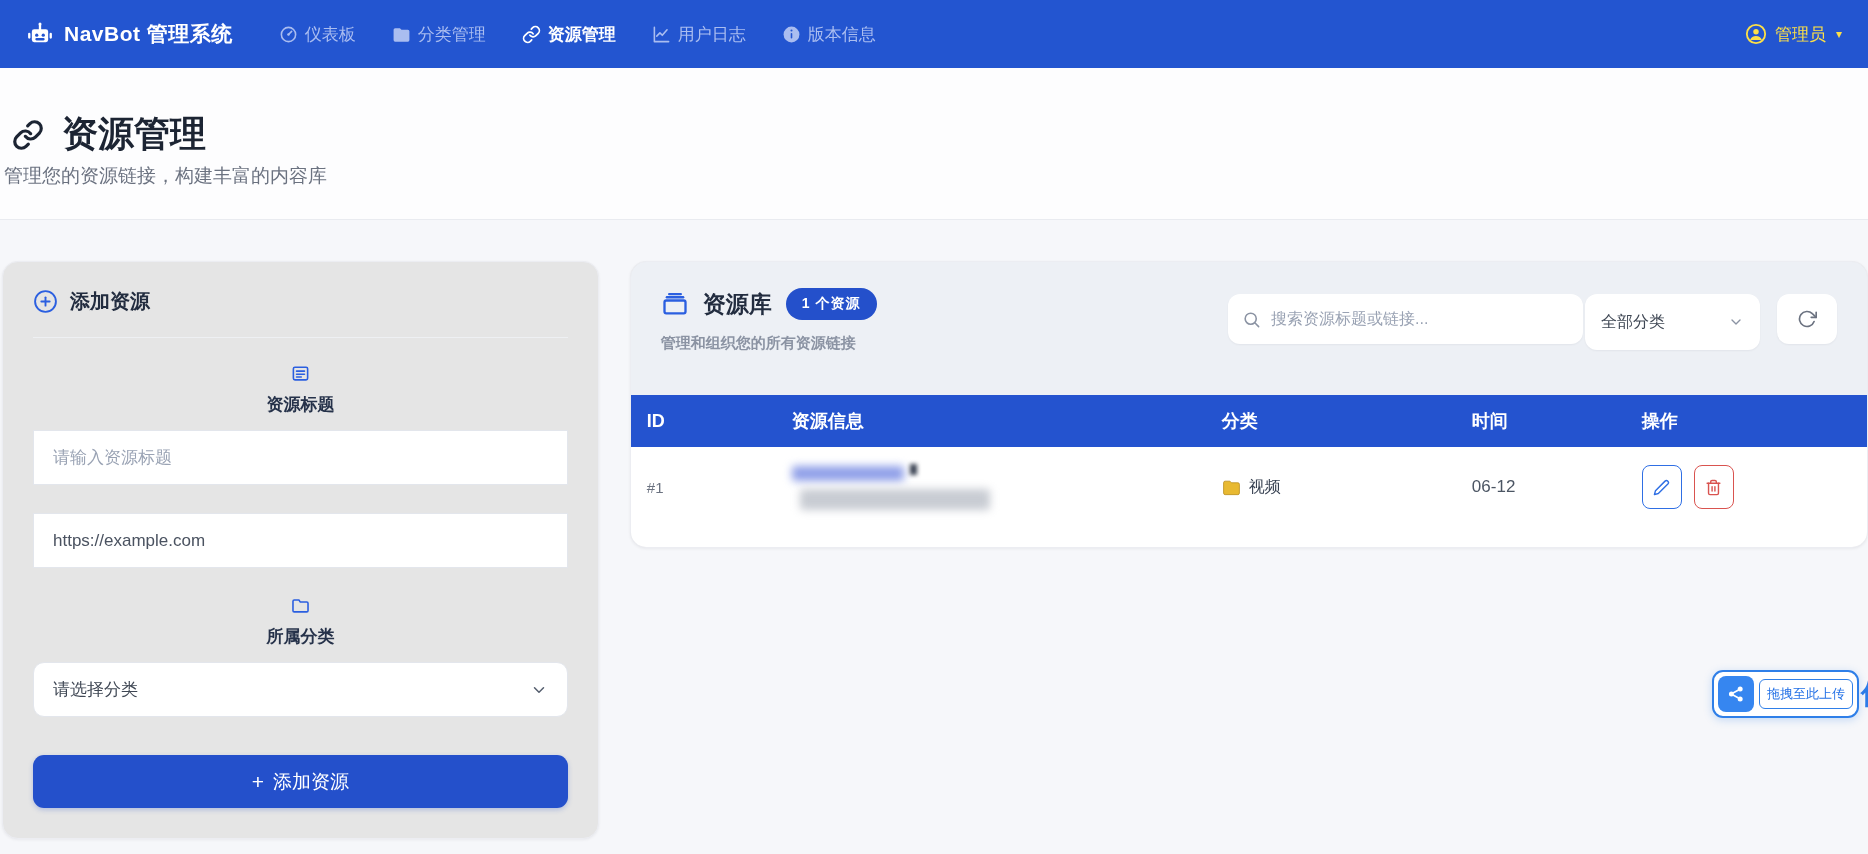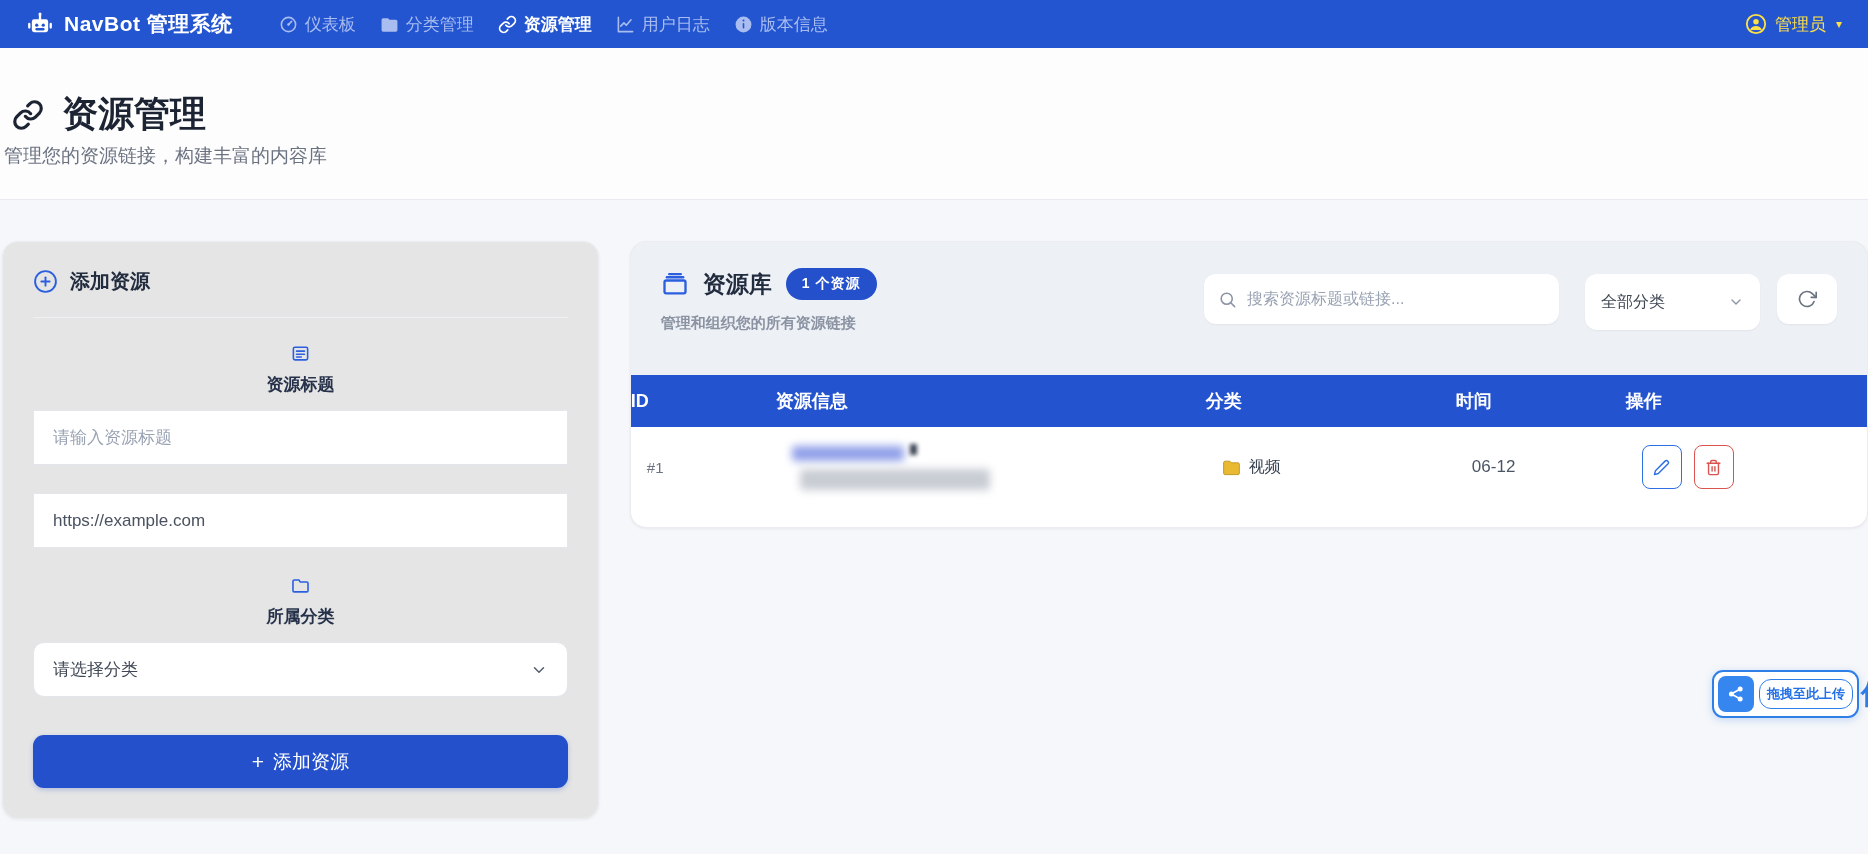--- a/index.html
+++ b/index.html
@@ -5,26 +5,26 @@
   * { margin:0; padding:0; box-sizing:border-box; }
   html,body { width:1868px; height:854px; overflow:hidden; }
   body {
     font-family:"Liberation Sans","DejaVu Sans",sans-serif;
     background:#f6f7fa; color:#1f2937; position:relative;
   }
   svg { display:block; }
 
   
   .topnav {
-    height:48px; background:#2355d0; display:flex; align-items:center;
+    height:68px; background:#2355d0; display:flex; align-items:center;
     padding:0 26px; color:#fff;
   }
   .brand { display:flex; align-items:center; gap:10px; }
   .brand-title { font-size:21px; font-weight:bold; letter-spacing:.5px; }
-  .nav-items { display:flex; align-items:center; gap:24px; margin-left:46px; }
+  .nav-items { display:flex; align-items:center; gap:36px; margin-left:46px; }
   .nav-item {
     display:flex; align-items:center; gap:7px; font-size:17px;
     color:#aabdf0; cursor:pointer; white-space:nowrap;
   }
   .nav-item.active { color:#ffffff; font-weight:bold; }
   .nav-user {
     margin-left:auto; display:flex; align-items:center; gap:8px;
     color:#fde047; font-size:17px; cursor:pointer;
   }
   .caret { font-size:12px; margin-left:2px; }
@@ -85,21 +85,21 @@
   }
   .lib-title-row { display:flex; align-items:center; gap:14px; }
   .lib-title { font-size:23px; font-weight:bold; color:#222c3f; }
   .lib-badge {
     background:#2450cb; color:#fff; border-radius:999px; padding:7px 16px;
     font-size:14px; font-weight:bold; letter-spacing:1px;
   }
   .lib-subtitle { margin-top:14px; font-size:15px; font-weight:bold; color:#8b93a3; }
 
   .search-wrap {
-    position:absolute; top:32px; right:308px; width:355px; height:50px;
+    position:absolute; top:32px; right:284px; width:355px; height:50px;
     background:#fff; border-radius:12px; display:flex; align-items:center;
     padding:0 14px; gap:10px; box-shadow:0 1px 2px rgba(16,24,40,.05);
   }
   .search-input {
     border:none; outline:none; flex:1; font-size:16px; color:#3f4754;
     font-family:inherit; background:transparent;
   }
   .search-input::placeholder { color:#99a2b3; }
   .filter-select {
     position:absolute; top:32px; right:107px; width:175px; height:56px;
@@ -115,21 +115,21 @@
   }
 
   
   .tbl-head, .tbl-row {
     display:grid; grid-template-columns:145px 430px 250px 170px 1fr;
   }
   .tbl-head {
     background:#2453cf; color:#fff; height:52px; align-items:center;
     font-size:18px; font-weight:bold;
   }
-  .tbl-head > div { }
+  .tbl-head > div { padding-left:16px; }
   .tbl-row { background:#fff; height:80px; align-items:center; font-size:16px; }
   .tbl-row > div { padding-left:16px; }
   .row-id { color:#6b7280; font-size:15px; }
   .res-info .blur-line1 {
     width:112px; height:15px; background:#8f9fe8; filter:blur(4px);
     border-radius:3px; display:inline-block; vertical-align:middle;
   }
   .res-info .blur-tick {
     width:7px; height:11px; background:#3a4252; filter:blur(2px);
     display:inline-block; margin-left:6px; vertical-align:top;
@@ -156,22 +156,22 @@
   .upload-box {
     background:#fff; border:2px solid #2f7fe8; border-radius:11px;
     padding:4px; display:flex; align-items:center; gap:5px;
     box-shadow:0 2px 8px rgba(47,127,232,.25); z-index:2;
   }
   .upload-icon-square {
     width:36px; height:36px; border-radius:8px; background:#3686f0;
     display:flex; align-items:center; justify-content:center; color:#fff;
   }
   .upload-label {
-    border:1.5px solid #2f7fe8; border-radius:12px; padding:5px 7px;
-    font-size:13px; font-weight:bold; color:#2471e6; white-space:nowrap;
+    border:1.5px solid #2f7fe8; border-radius:6px; padding:5px 7px;
+    font-size:13px; font-weight:normal; color:#2471e6; white-space:nowrap;
   }
   .upload-clipped {
     font-size:28px; font-weight:bold; color:#2e7ce8; margin-left:2px;
     white-space:nowrap;
   }
 </style>
 </head>
 <body>
 
 <header class="topnav">

